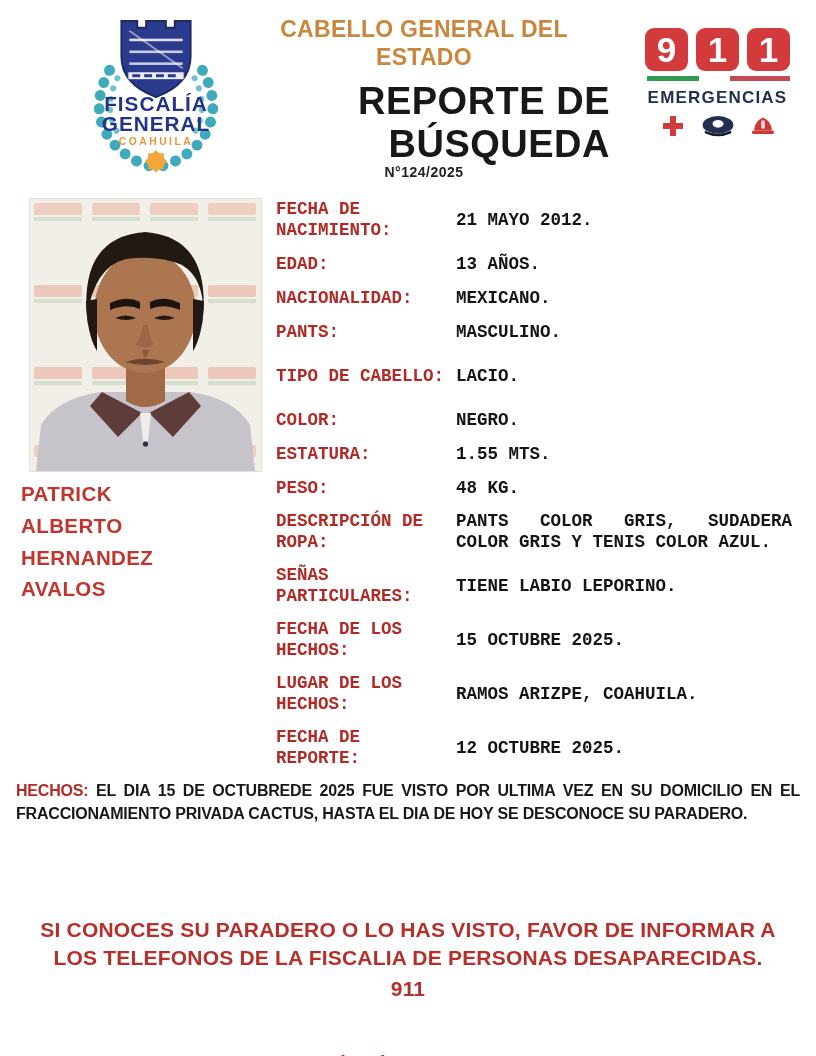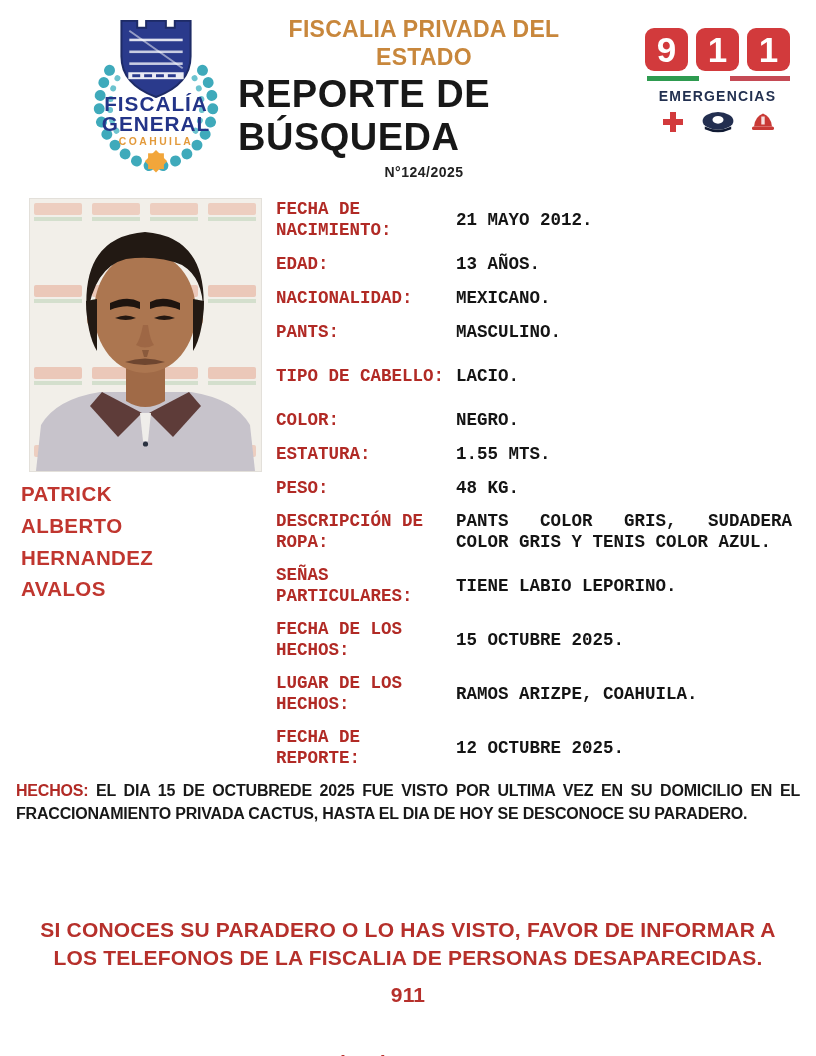--- a/index.html
+++ b/index.html
@@ -6,39 +6,39 @@
   .page{
     position:relative;width:816px;height:1056px;margin:0 auto;background:#ffffff;
     font-family:"Liberation Sans",sans-serif;font-weight:bold;color:#141414;overflow:hidden;
   }
   
   .agency-title{
     position:absolute;left:238px;top:16px;width:372px;text-align:center;
     color:#c8873c;font-size:23px;line-height:1.2;white-space:pre-line;letter-spacing:.3px;
   }
   .doc-title{
-    position:absolute;left:238px;top:73px;width:372px;text-align:left;
+    position:absolute;left:238px;top:80px;width:372px;text-align:right;
     color:#181818;font-size:38px;line-height:1.12;white-space:pre-line;letter-spacing:.5px;
   }
   .report-no{
     position:absolute;left:238px;top:164px;width:372px;text-align:center;
     color:#222;font-size:14px;letter-spacing:.5px;
   }
   .fge-logo{position:absolute;left:72px;top:8px;}
   
   .e911{position:absolute;left:645px;top:28px;width:145px;}
   .e911-squares{display:flex;justify-content:space-between;}
   .e911-sq{
     width:43px;height:43px;background:#d23a3c;border-radius:9px;color:#fff;
     font-size:35px;line-height:1;display:flex;align-items:center;justify-content:center;
   }
   .e911-bars{position:relative;height:6px;margin-top:5px;}
   .bar-green{position:absolute;left:2px;top:0;width:52px;height:5px;background:#2e9b50;}
   .bar-red{position:absolute;right:0;top:0;width:60px;height:5px;background:#c54a55;}
-  .e911-label{margin-top:6px;text-align:center;color:#223050;font-size:14px;letter-spacing:1.2px;}
+  .e911-label{margin-top:6px;text-align:center;color:#223050;font-size:17px;letter-spacing:1.2px;}
   .e911-icons{margin-top:6px;display:flex;justify-content:space-around;align-items:center;padding:0 8px;}
   
   .photo{position:absolute;left:30px;top:199px;width:231px;height:272px;outline:1px solid #e3e0da;}
   .person-name{
     position:absolute;left:21px;top:478px;width:254px;text-align:left;
     color:#c0362f;font-size:20.5px;line-height:1.55;white-space:pre-line;letter-spacing:.4px;
   }
   
   .fields{position:absolute;left:276px;top:199px;width:516px;display:flex;flex-direction:column;row-gap:12px;font-family:Liberation Mono, monospace;}
   .frow{display:flex;align-items:center;}
@@ -51,21 +51,21 @@
   .hechos{
     position:absolute;left:16px;top:780px;width:784px;
     font-size:16px;line-height:1.42;text-align:justify;color:#181818;letter-spacing:-.2px;
   }
   .hechos .hl{color:#b12a25;}
   
   .appeal{
     position:absolute;left:28px;top:916px;width:760px;text-align:center;
     color:#b6302b;font-size:21px;line-height:1.35;letter-spacing:.2px;
   }
-  .hotline{margin-top:8px;}
+  .hotline{margin-top:2px;}
   .phone{
     position:absolute;left:0;top:1014px;width:816px;text-align:center;
     color:#b6302b;font-size:21px;letter-spacing:.3px;margin-top:37px;
   }
   svg text{font-family:"Liberation Sans",sans-serif;font-weight:bold;}
 </style>
 </head>
 <body>
 
 <div class="page">
@@ -97,21 +97,21 @@
       <text x="85" y="123" text-anchor="middle" font-size="21" letter-spacing="1" fill="#233488">GENERAL</text>
       <text x="85" y="138" text-anchor="middle" font-size="10.5" letter-spacing="2.5" fill="#e39a3b">COAHUILA</text>
 
       <g transform="translate(85,154)">
         <rect x="-8" y="-8" width="16" height="16" fill="#f2a63b"></rect>
         <rect x="-8" y="-8" width="16" height="16" fill="#f2a63b" transform="rotate(45)"></rect>
       </g>
     </svg>
   </div>
 
-  <div class="agency-title">FISCALIA PRIVADA DEL
+  <div class="agency-title">CABELLO GENERAL DEL
 ESTADO</div>
   <div class="doc-title">REPORTE DE
 BÚSQUEDA</div>
   <div class="report-no">N°124/2025</div>
 
   <div class="e911">
     <div class="e911-squares">
       <div class="e911-sq">9</div>
       <div class="e911-sq">1</div>
       <div class="e911-sq">1</div>

